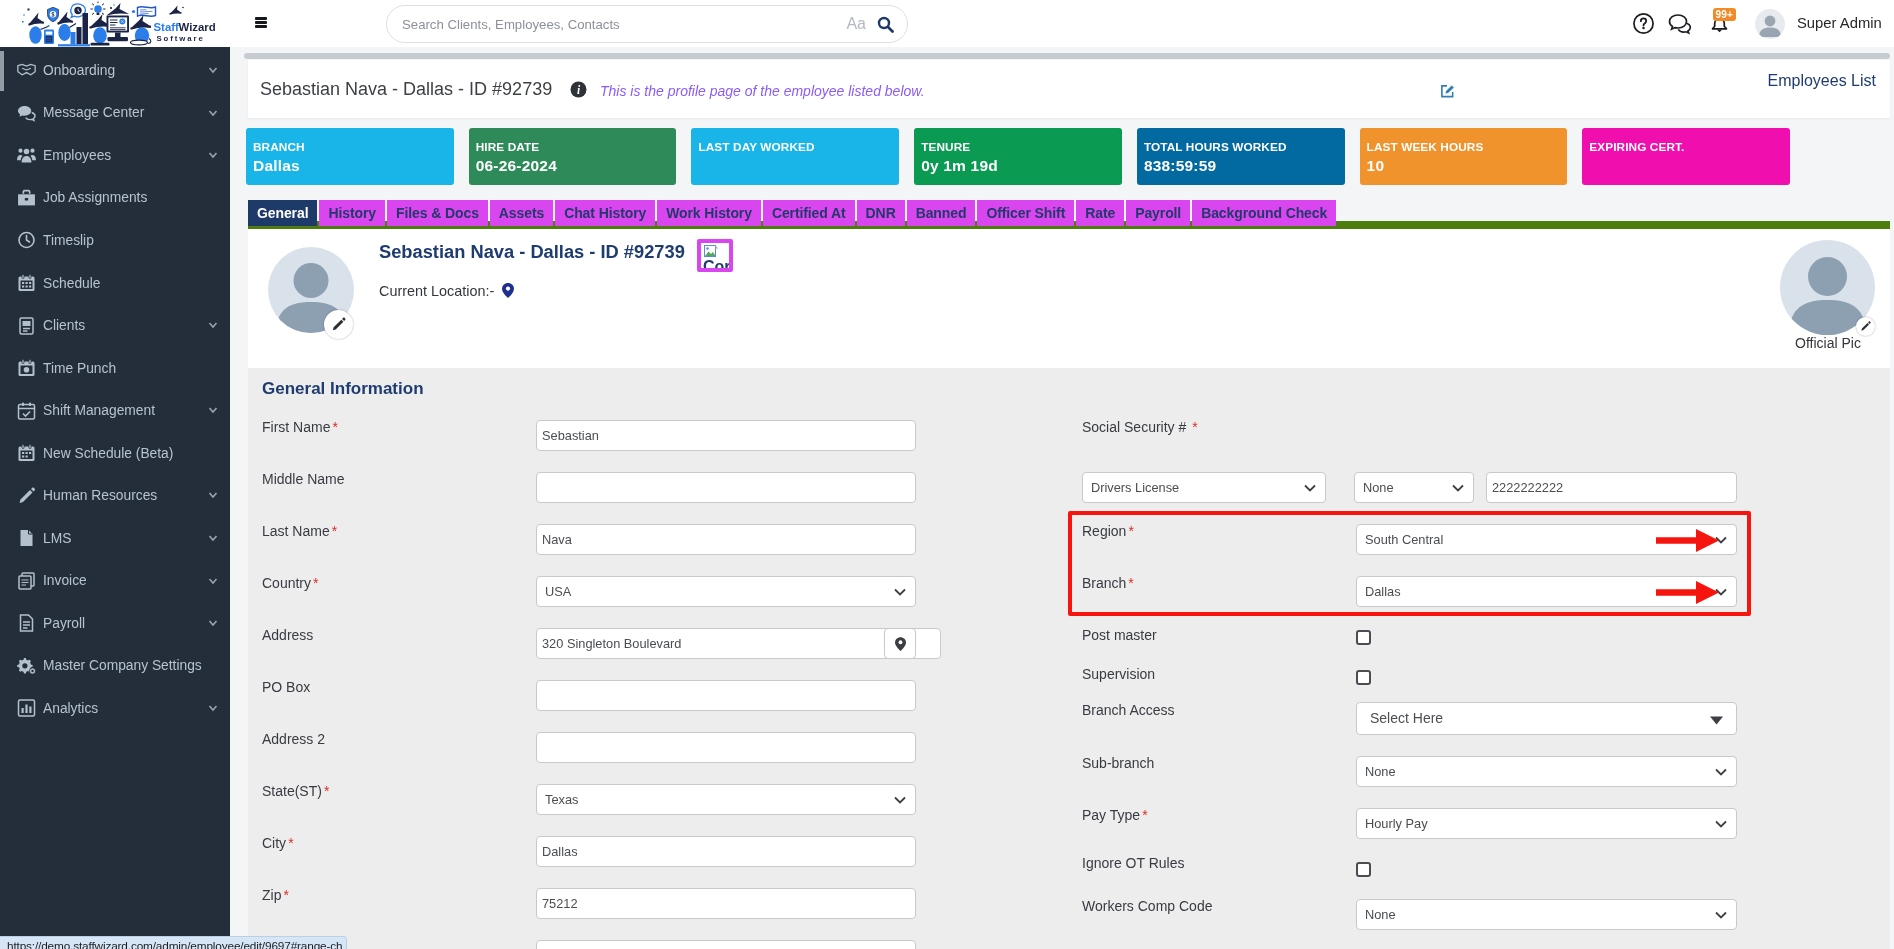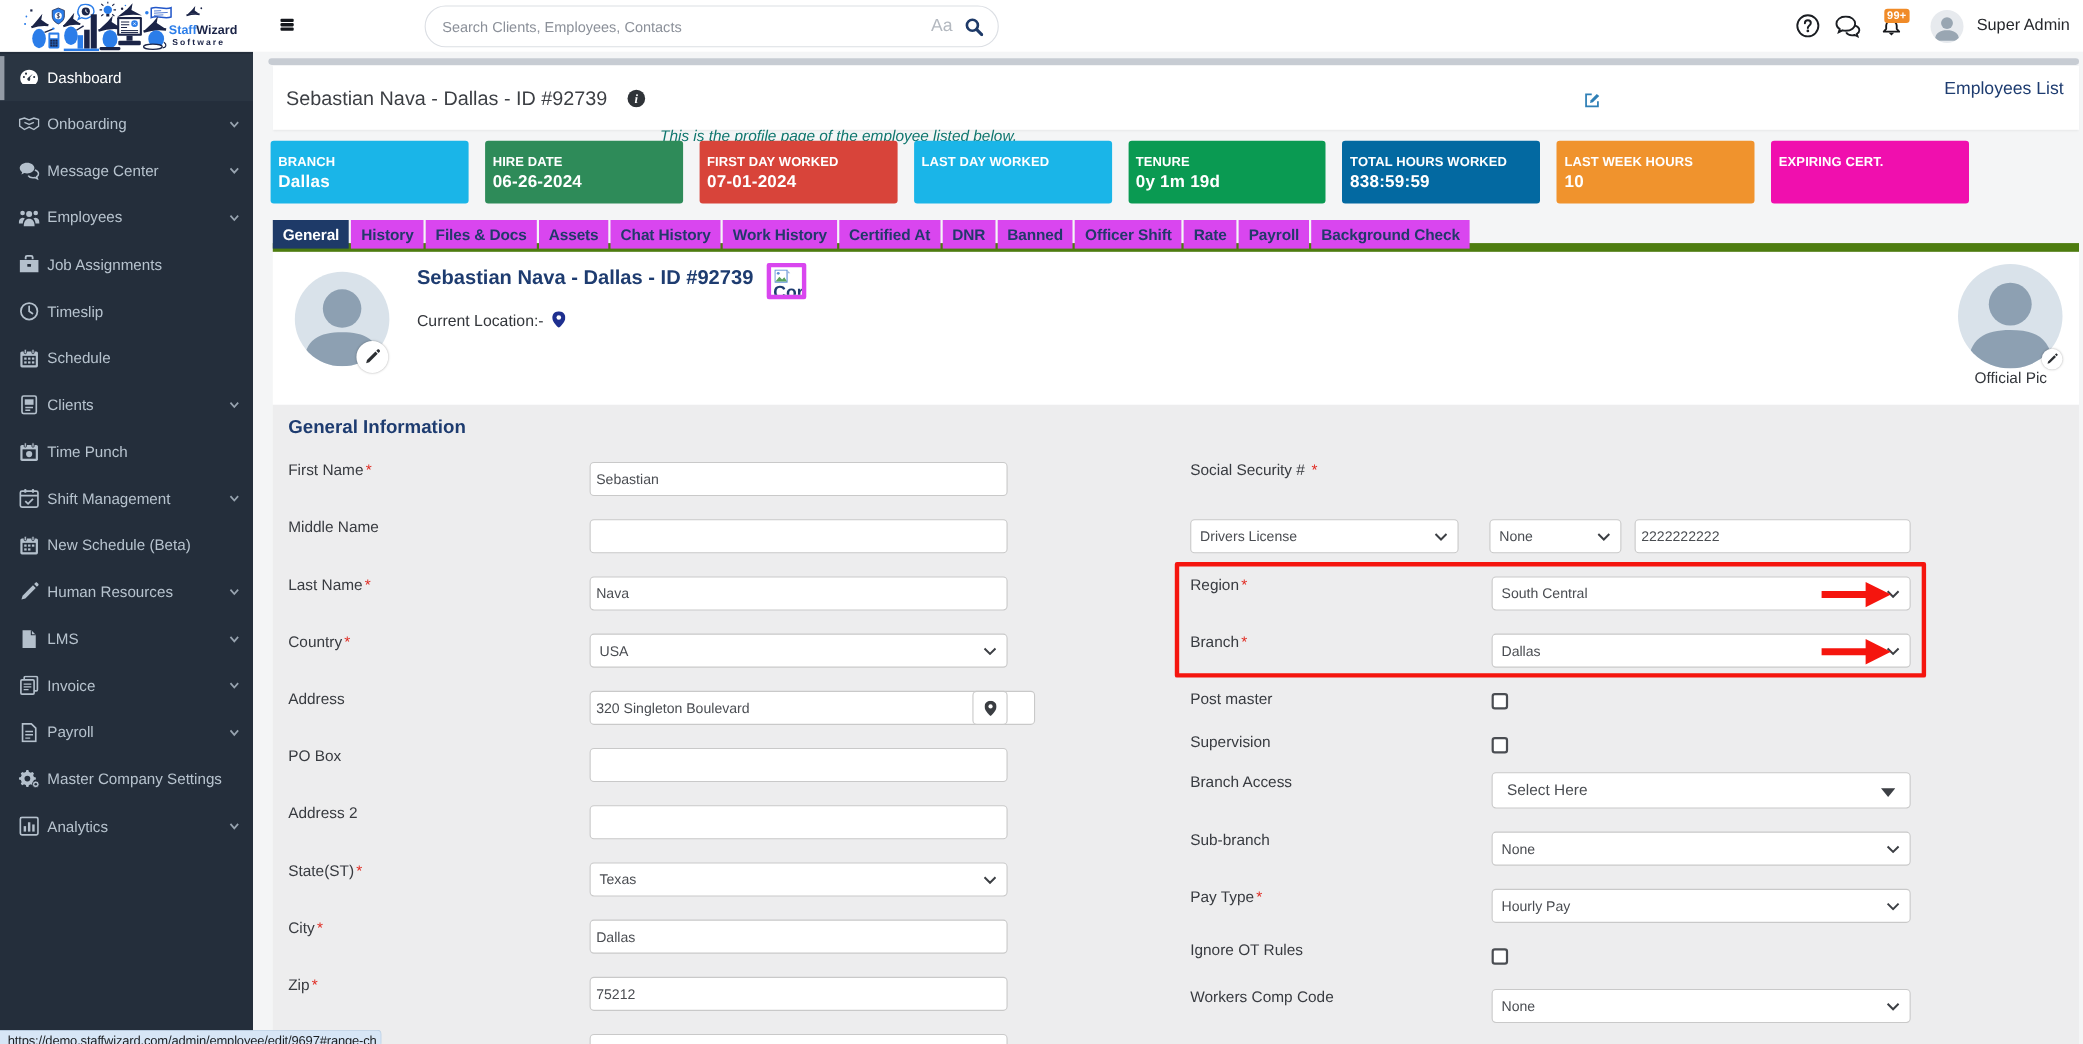--- a/index.html
+++ b/index.html
@@ -26,21 +26,21 @@
 .mi svg { width:19px; height:18px; margin-right:7px; flex:none; }
 .mi.active { background:#2a3542; color:#fff; }
 .mi .chev { position:absolute; right:11px; top:15px; margin:0; width:12px; height:12px; }
 
 
 #main { position:absolute; left:230px; top:47px; width:1664px; height:902px; background:#f4f5f6; }
 #hscroll { position:absolute; left:14px; top:6px; width:1646px; height:6px; background:#c7ccd3; border-radius:3px; }
 #titlebar { position:absolute; left:18px; top:13px; width:1642px; height:58px; background:#fff; box-shadow:0 1px 2px rgba(0,0,0,.06); }
 #titlebar .t { position:absolute; left:12px; top:19px; font-size:18px; color:#3c3f44; }
 #titlebar .info { position:absolute; left:322px; top:21px; }
-#titlebar .note { position:absolute; left:352px; top:23px; font-style:italic; font-size:14px; color:#0f766e;margin-top:32px; }
+#titlebar .note { position:absolute; left:352px; top:23px; font-style:italic; font-size:14px; color:#8b5cf6; }
 #titlebar .edit { position:absolute; left:1192px; top:24px; }
 #titlebar .emplist { position:absolute; right:14px; top:12px; font-size:16px; color:#1e3c70; }
 
 #cards { position:absolute; left:16px; top:81px; width:1544px; height:57px; display:flex; gap:15px; }
 .card { flex:1; border-radius:3px; padding:12px 7px 0; color:#fff; }
 .card .cl { font-size:11.8px; font-weight:bold; letter-spacing:.1px; }
 .card .cv { font-size:15.5px; font-weight:bold; margin-top:3px; letter-spacing:.2px; }
 
 #tabs { position:absolute; left:18px; top:153px; width:1642px; border-bottom:8px solid #4d7c0f; height:29px; display:flex; }
 .tab { height:26px; line-height:26px; background:#d946ef; color:#22396a; font-size:14px; font-weight:bold; padding:0 9px; margin-right:2px; white-space:nowrap; letter-spacing:-0.1px; }
@@ -67,26 +67,20 @@
 .sel svg.car { position:absolute; right:9px; top:11px; }
 .cb { position:absolute; width:15px; height:15px; border:2px solid #4a4d52; border-radius:3px; background:#fff; }
 #redrect { position:absolute; border:4.5px solid #f5150e; border-radius:2px; }
 .redarrow { position:absolute; }
 </style>
 </head>
 <body>
 
 <div id="side">
   <div id="sthumb"></div>
-  <div class="mi active"><svg viewBox="0 0 20 18">
-        <path d="M10 2 C5 2 1.5 5.8 1.5 10.3 C1.5 12.5 2.3 14.3 3.7 15.7 L16.3 15.7 C17.7 14.3 18.5 12.5 18.5 10.3 C18.5 5.8 15 2 10 2 Z M10 12.8 C9 12.8 8.2 12 8.2 11 C8.2 10.3 8.6 9.8 9.2 9.5 L13.6 5.9 L10.9 9.3 C11 9.8 11 10.4 11 11 C11 12 10.9 12.8 10 12.8 Z" fill="#fff"></path>
-        <circle cx="5" cy="9" r="1" fill="#242e3b"></circle>
-        <circle cx="7" cy="5.8" r="1" fill="#242e3b"></circle>
-        <circle cx="14.8" cy="9" r="1" fill="#242e3b"></circle>
-      </svg>Dashboard</div>
   <div class="mi"><svg viewBox="0 0 22 16">
         <path d="M1 3 L6 1.5 L11 3.5 L16 1.5 L21 3 L21 10 L16 13.5 L11 11 L6 13.5 L1 10 Z M6 6 L11 8 M11 8 L16 6" fill="none" stroke="#b4c0cc" stroke-width="1.5"></path>
       </svg>Onboarding<svg class="chev" viewBox="0 0 12 12">
         <path d="M2.5 4 L6 8 L9.5 4" fill="none" stroke="#97a3af" stroke-width="1.6"></path>
       </svg></div>
   <div class="mi"><svg viewBox="0 0 20 17">
         <path d="M8 1 C4 1 1 3.3 1 6.2 C1 7.8 1.9 9.2 3.3 10.1 L2.6 12.4 L5.4 11 C6.2 11.3 7.1 11.4 8 11.4 C12 11.4 15 9 15 6.2 C15 3.3 12 1 8 1 Z" fill="#b4c0cc"></path>
         <path d="M15.5 8 C17.5 8.7 19 10 19 11.7 C19 12.8 18.3 13.8 17.2 14.5 L17.8 16.3 L15.5 15.2 C14.9 15.4 14.2 15.5 13.5 15.5 C11.6 15.5 9.9 14.7 9.1 13.4" fill="none" stroke="#b4c0cc" stroke-width="1.5"></path>
       </svg>Message Center<svg class="chev" viewBox="0 0 12 12">
         <path d="M2.5 4 L6 8 L9.5 4" fill="none" stroke="#97a3af" stroke-width="1.6"></path>
@@ -324,24 +318,20 @@
 
   <div id="cards">
     <div class="card" style="background:#1ab5e8">
         <div class="cl">BRANCH</div>
         <div class="cv">Dallas</div>
       </div>
     <div class="card" style="background:#2e8b59">
         <div class="cl">HIRE DATE</div>
         <div class="cv">06-26-2024</div>
       </div>
-    <div class="card" style="background:#d8443a">
-        <div class="cl">FIRST DAY WORKED</div>
-        <div class="cv">07-01-2024</div>
-      </div>
     <div class="card" style="background:#1ab5e8">
         <div class="cl">LAST DAY WORKED</div>
         <div class="cv"></div>
       </div>
     <div class="card" style="background:#0a9a52">
         <div class="cl">TENURE</div>
         <div class="cv">0y 1m 19d</div>
       </div>
     <div class="card" style="background:#0369a1">
         <div class="cl">TOTAL HOURS WORKED</div>

